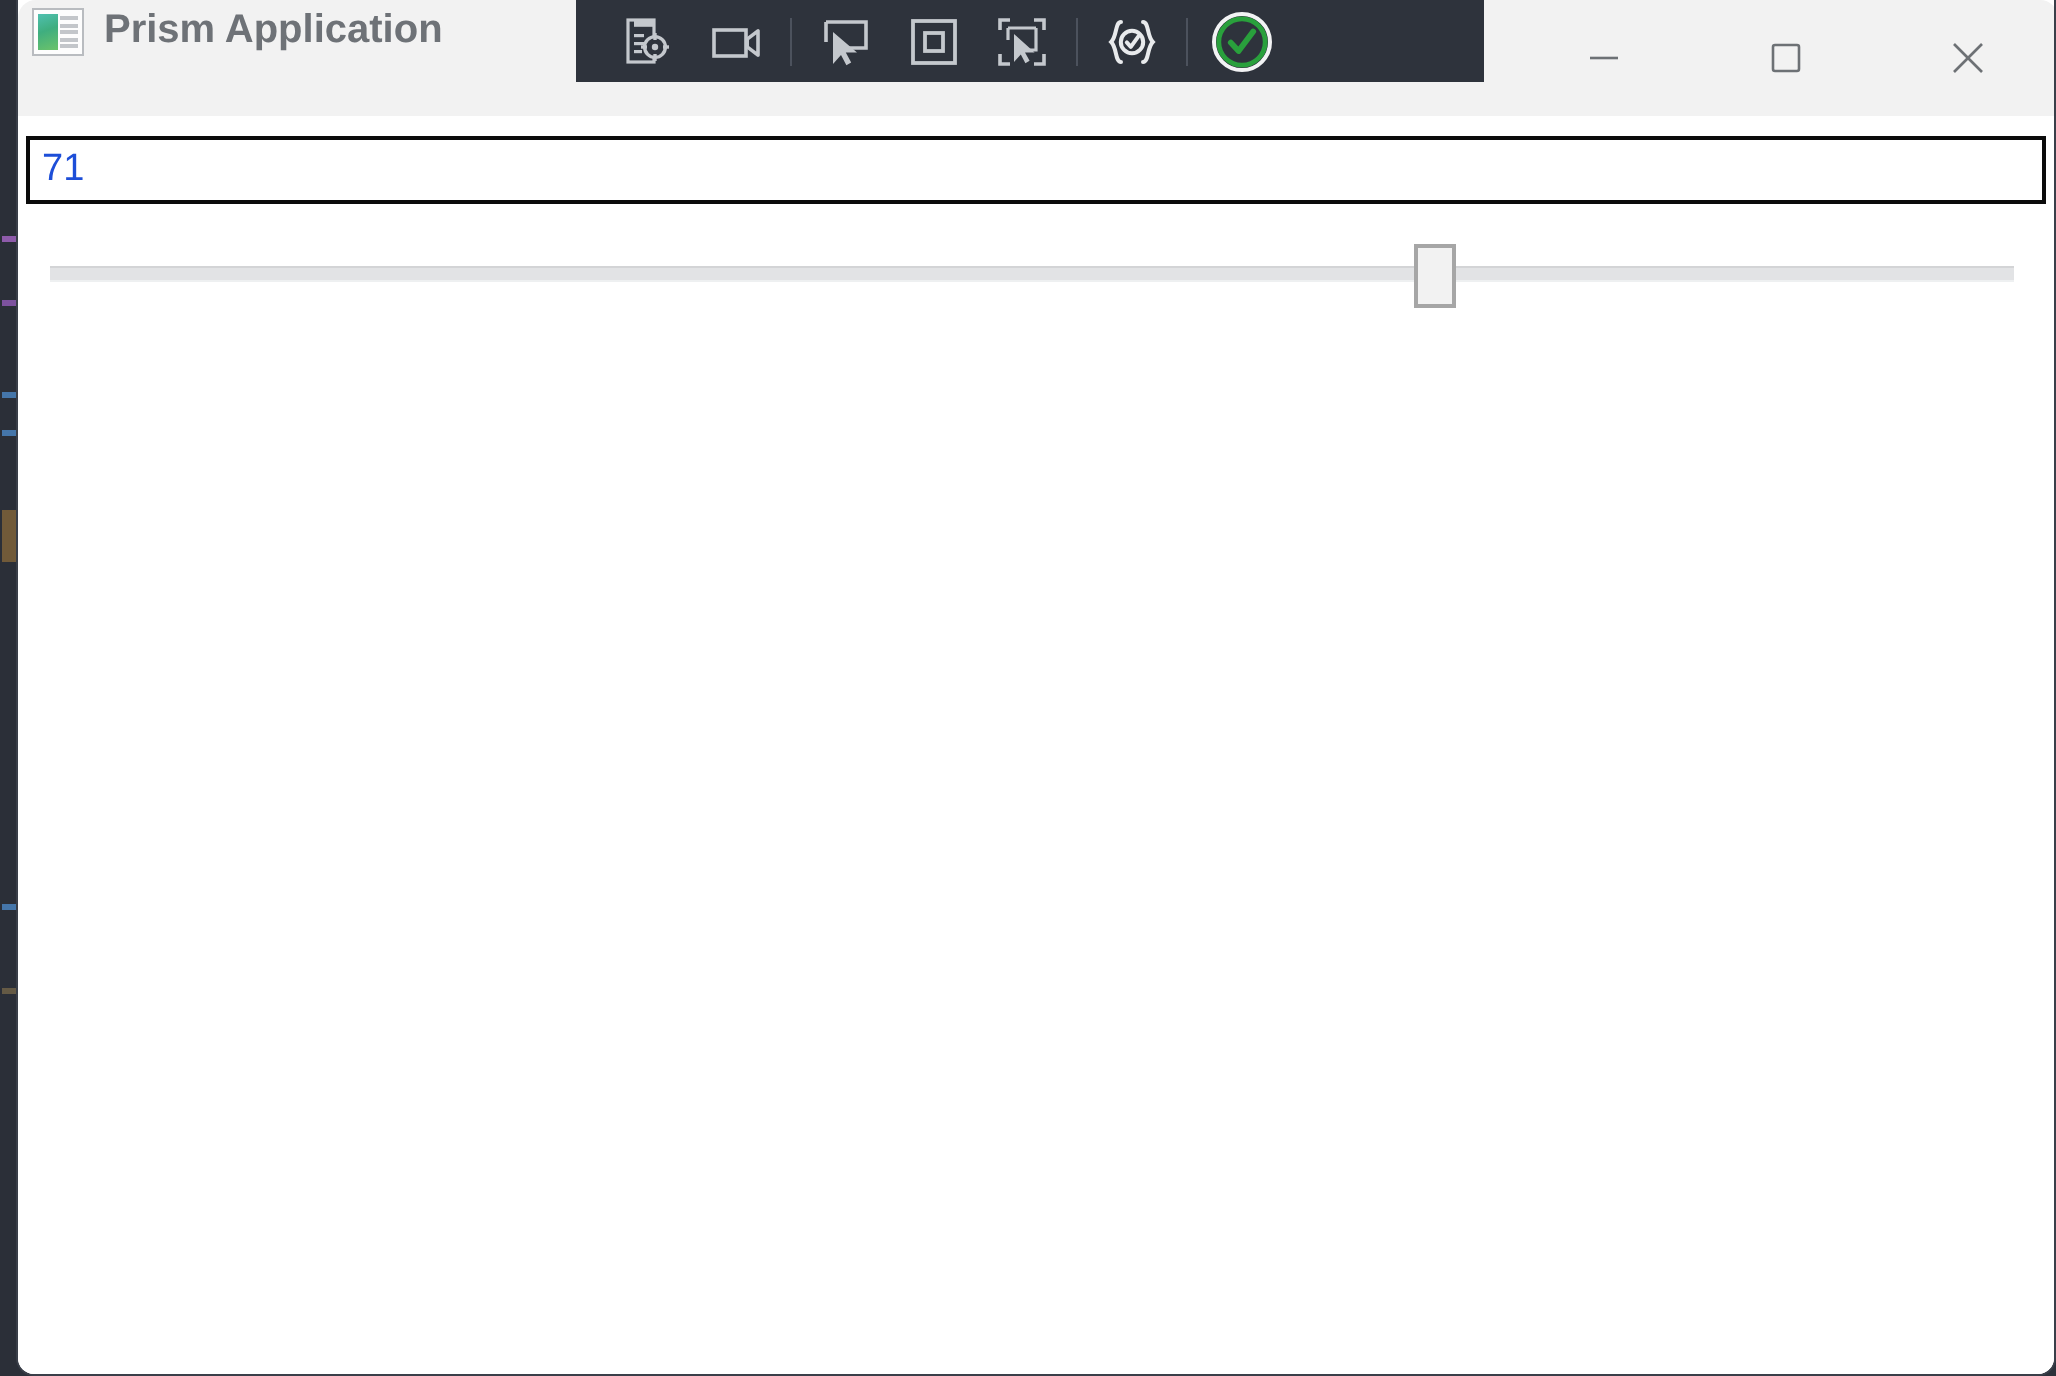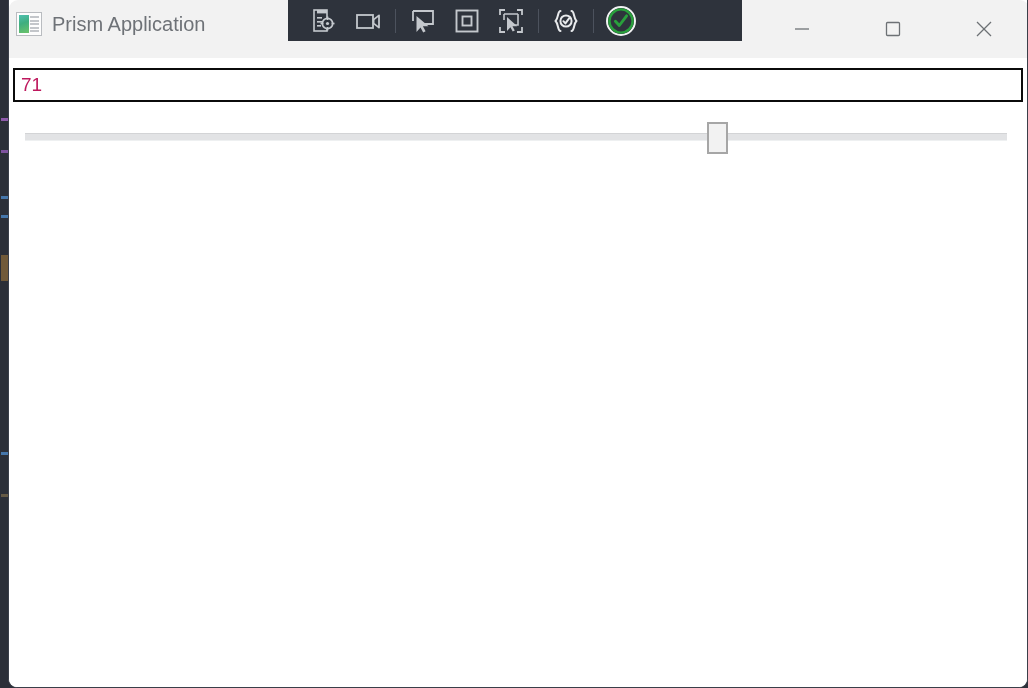--- a/index.html
+++ b/index.html
@@ -53,22 +53,22 @@
     height: 58px;
     background: #f2f2f2;
     border-top-left-radius: 9px;
     border-top-right-radius: 9px;
   }
 
   #title-group {
     position: absolute;
     left: 7px; top: 4px;
     display: flex;
-    align-items: center;
     height: 40px;
+    font-weight: bold;
   }
 
   #app-icon {
     width: 26px; height: 24px;
     border: 1px solid #b9bcc0;
     background: #fdfdfd;
     display: flex;
     padding: 2px;
     gap: 1px;
     flex: 0 0 auto;
@@ -152,21 +152,21 @@
   
   #value-textbox {
     position: absolute;
     left: 4px; top: 10px;
     width: 1010px;
     height: 34px;
     border: 2px solid #0b0b0b;
     background: #ffffff;
     font-size: 19px;
     font-family: "Liberation Sans", sans-serif;
-    color: #be185d;
+    color: #1d4ed8;
     padding: 0 6px;
     line-height: 30px;
     outline: none;
   }
 
   
   #value-slider {
     position: absolute;
     left: 16px; top: 60px;
     width: 982px;

